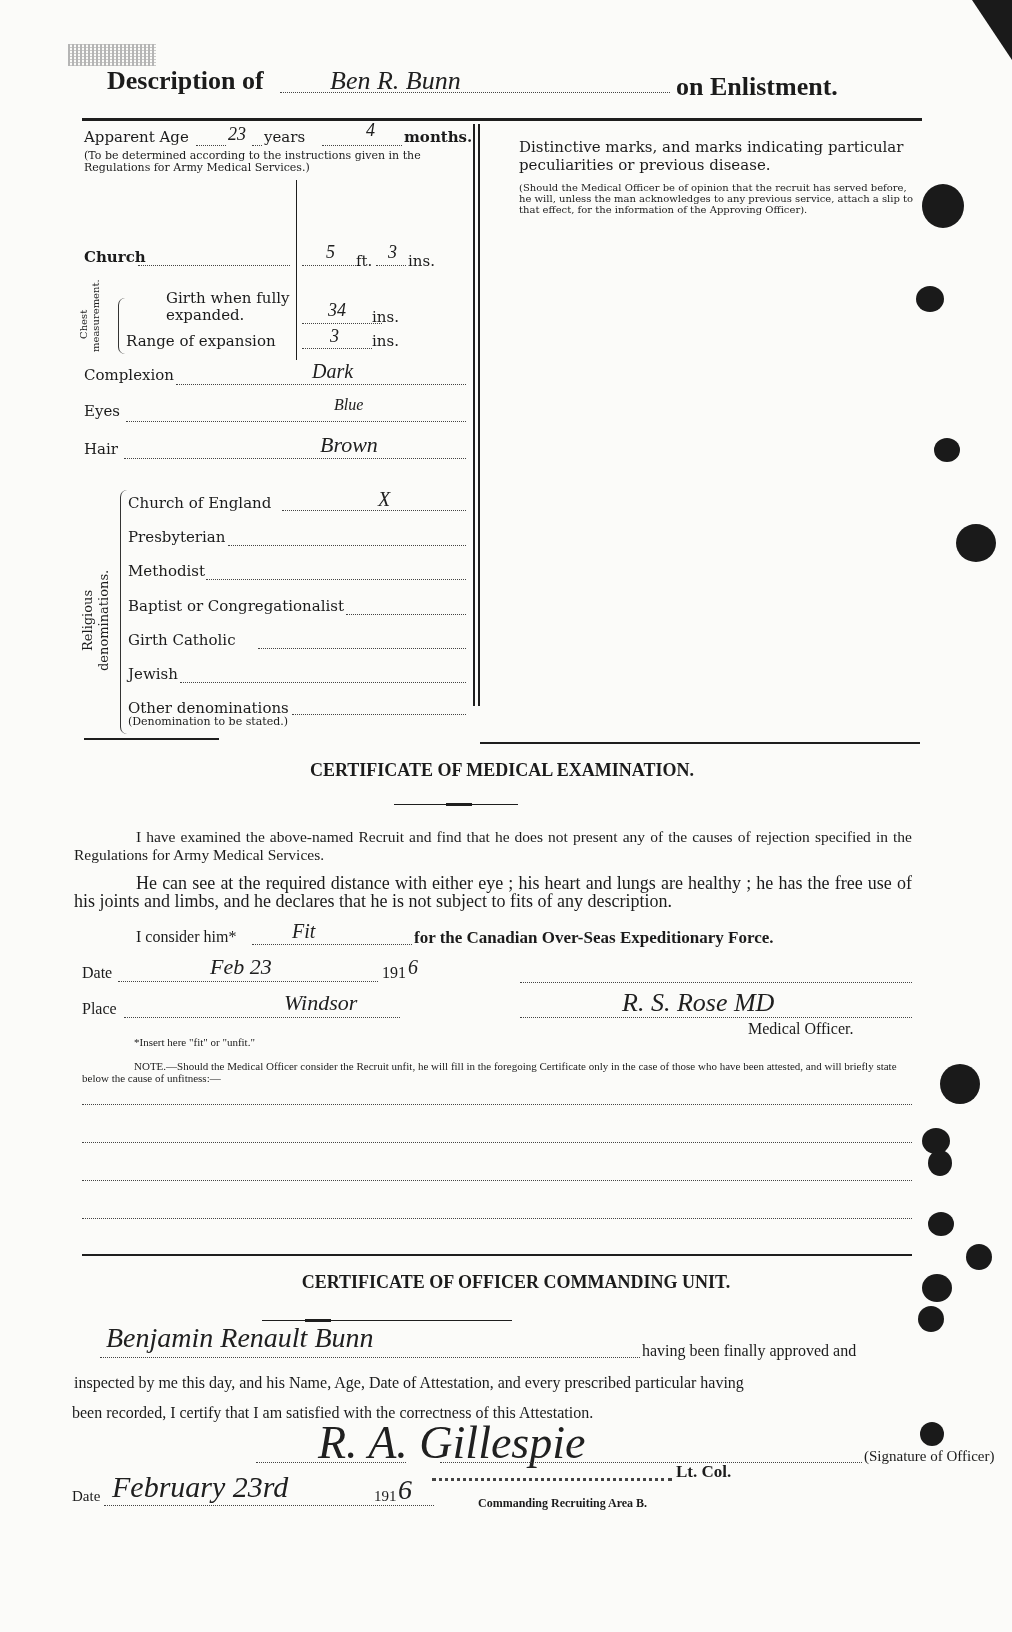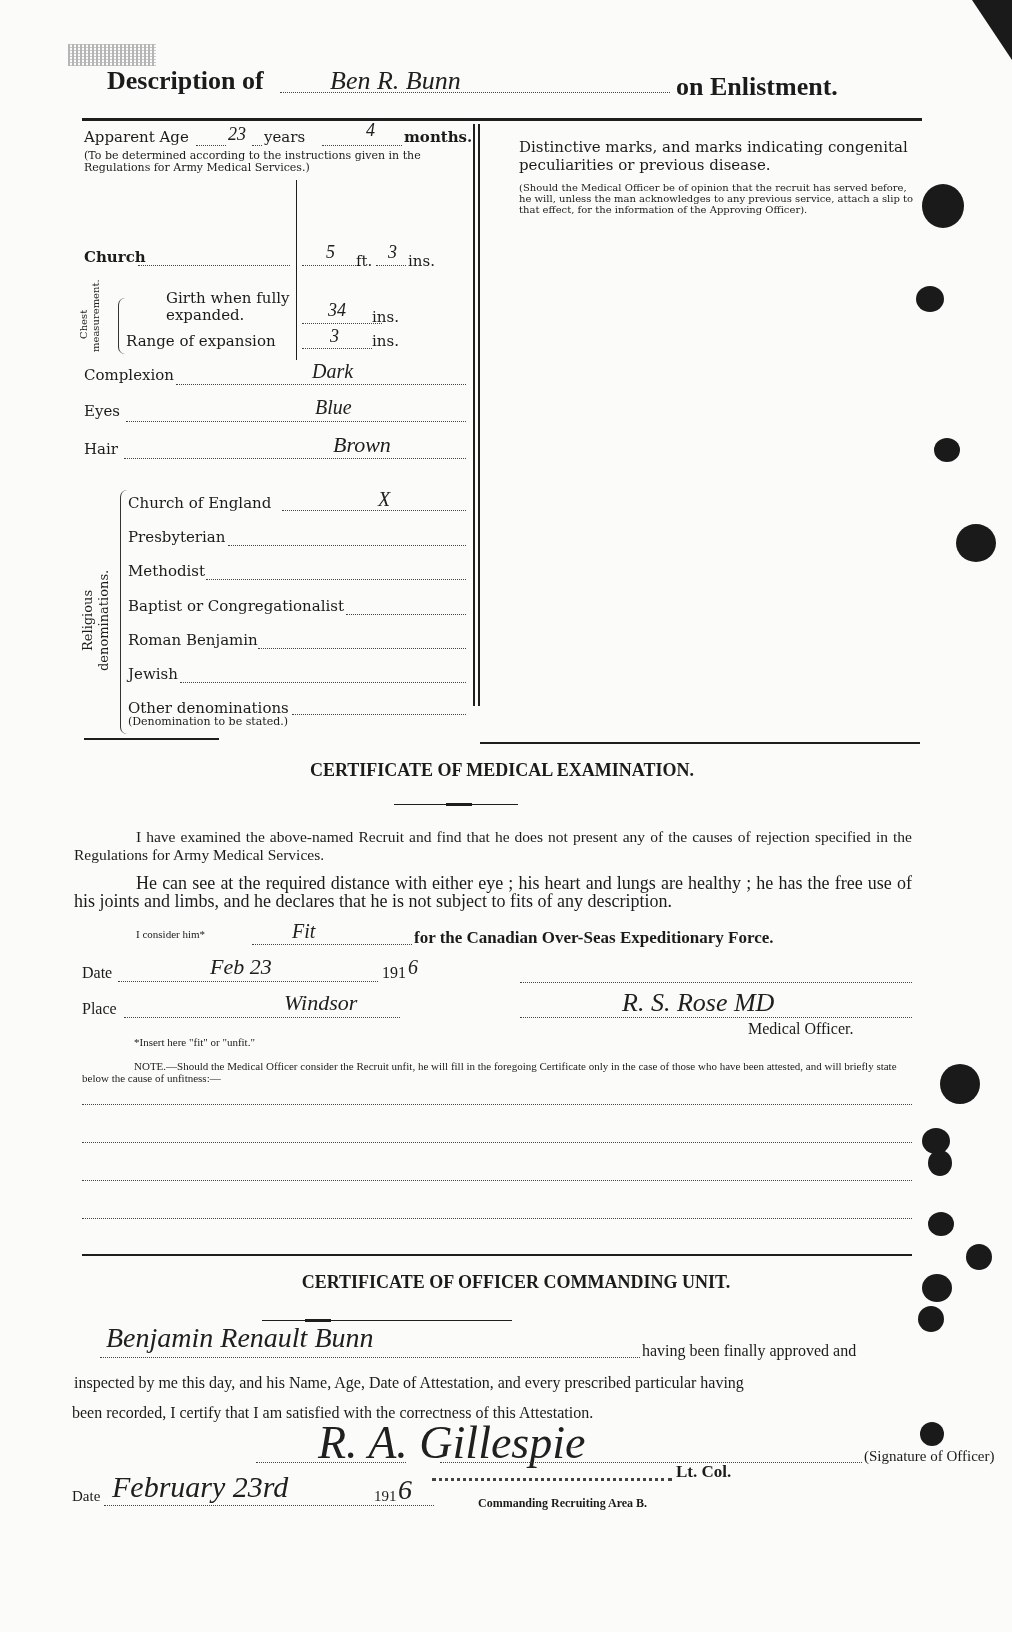--- a/index.html
+++ b/index.html
@@ -70,65 +70,65 @@
 <div class="abs dots" style="left:302px;top:348px;width:70px;"></div>
 <div class="abs hand" style="left:330px;top:326px;font-size:18px;">3</div>
 <div class="abs lbl" style="left:372px;top:332px;">ins.</div>
 
 <div class="abs lbl" style="left:84px;top:366px;">Complexion</div>
 <div class="abs dots" style="left:176px;top:384px;width:290px;"></div>
 <div class="abs hand" style="left:312px;top:360px;font-size:20px;">Dark</div>
 
 <div class="abs lbl" style="left:84px;top:402px;">Eyes</div>
 <div class="abs dots" style="left:126px;top:421px;width:340px;"></div>
-<div class="abs hand" style="left:315px;top:396px;font-size:20px;">Blue</div>
+<div class="abs hand" style="left:334px;top:396px;font-size:16px;">Blue</div>
 
 <div class="abs lbl" style="left:84px;top:440px;">Hair</div>
 <div class="abs dots" style="left:124px;top:458px;width:342px;"></div>
-<div class="abs hand" style="left:320px;top:432px;font-size:22px;margin-left:13px;">Brown</div>
+<div class="abs hand" style="left:320px;top:432px;font-size:22px;">Brown</div>
 
 <div class="abs small" style="left:80px;top:560px;width:36px;height:120px;writing-mode:vertical-rl;transform:rotate(180deg);text-align:center;font-size:13px;line-height:16px;">Religious denominations.</div>
 <div class="abs" style="left:120px;top:490px;width:6px;height:244px;border-left:1px solid #333;border-radius:10px 0 0 10px;"></div>
 
 <div class="abs lbl" style="left:128px;top:494px;">Church of England</div>
 <div class="abs dots" style="left:282px;top:510px;width:184px;"></div>
 <div class="abs hand" style="left:378px;top:488px;font-size:20px;">X</div>
 
 <div class="abs lbl" style="left:128px;top:528px;">Presbyterian</div>
 <div class="abs dots" style="left:228px;top:545px;width:238px;"></div>
 
 <div class="abs lbl" style="left:128px;top:562px;">Methodist</div>
 <div class="abs dots" style="left:206px;top:579px;width:260px;"></div>
 
 <div class="abs lbl" style="left:128px;top:597px;text-align:center;">Baptist or Congregationalist</div>
 <div class="abs dots" style="left:346px;top:614px;width:120px;"></div>
 
-<div class="abs lbl" style="left:128px;top:631px;">Roman Benjamin</div>
+<div class="abs lbl" style="left:128px;top:631px;">Girth Catholic</div>
 <div class="abs dots" style="left:258px;top:648px;width:208px;"></div>
 
 <div class="abs lbl" style="left:128px;top:665px;">Jewish</div>
 <div class="abs dots" style="left:180px;top:682px;width:286px;"></div>
 
 <div class="abs lbl" style="left:128px;top:699px;">Other denominations</div>
 <div class="abs dots" style="left:292px;top:714px;width:174px;"></div>
 <div class="abs small" style="left:128px;top:716px;">(Denomination to be stated.)</div>
 <div class="abs rule" style="left:84px;top:738px;width:135px;height:2px;"></div>
 
-<div class="abs" style="left:519px;top:138px;width:400px;font-size:15px;line-height:18px;">Distinctive marks, and marks indicating congenital peculiarities or previous disease.</div>
+<div class="abs" style="left:519px;top:138px;width:400px;font-size:15px;line-height:18px;">Distinctive marks, and marks indicating particular peculiarities or previous disease.</div>
 <div class="abs small" style="left:519px;top:182px;width:400px;font-size:10px;line-height:11px;">(Should the Medical Officer be of opinion that the recruit has served before, he will, unless the man acknowledges to any previous service, attach a slip to that effect, for the information of the Approving Officer).</div>
 <div class="abs rule" style="left:480px;top:742px;width:440px;height:2px;"></div>
 
 <div class="abs title center" style="left:0;top:760px;width:1004px;font-size:18px;">CERTIFICATE OF MEDICAL EXAMINATION.</div>
 <div class="abs rule" style="left:394px;top:804px;width:124px;height:1px;"></div>
 <div class="abs rule" style="left:446px;top:803px;width:26px;height:3px;"></div>
 
 <div class="abs" style="left:74px;top:828px;width:838px;font-family:'Liberation Serif',serif;font-size:15.5px;line-height:18px;text-indent:62px;text-align:justify;">I have examined the above-named Recruit and find that he does not present any of the causes of rejection specified in the Regulations for Army Medical Services.</div>
 <div class="abs" style="left:74px;top:874px;width:838px;font-family:'Liberation Serif',serif;font-size:18px;line-height:18px;text-indent:62px;text-align:justify;">He can see at the required distance with either eye ; his heart and lungs are healthy ; he has the free use of his joints and limbs, and he declares that he is not subject to fits of any description.</div>
 
-<div class="abs" style="left:136px;top:928px;font-family:'Liberation Serif',serif;font-size:11px;">I consider him*</div>
+<div class="abs" style="left:136px;top:928px;font-family:'Liberation Serif',serif;font-size:16px;">I consider him*</div>
 <div class="abs dots" style="left:252px;top:944px;width:160px;"></div>
 <div class="abs hand" style="left:292px;top:920px;font-size:20px;">Fit</div>
 <div class="abs title" style="left:414px;top:928px;font-size:17px;">for the Canadian Over-Seas Expeditionary Force.</div>
 
 <div class="abs" style="left:82px;top:964px;font-family:'Liberation Serif',serif;font-size:16px;">Date</div>
 <div class="abs dots" style="left:118px;top:981px;width:260px;"></div>
 <div class="abs hand" style="left:210px;top:954px;font-size:22px;">Feb 23</div>
 <div class="abs" style="left:382px;top:964px;font-family:'Liberation Serif',serif;font-size:16px;">191</div>
 <div class="abs hand" style="left:408px;top:956px;font-size:20px;">6</div>
 <div class="abs dots" style="left:520px;top:982px;width:392px;"></div>

